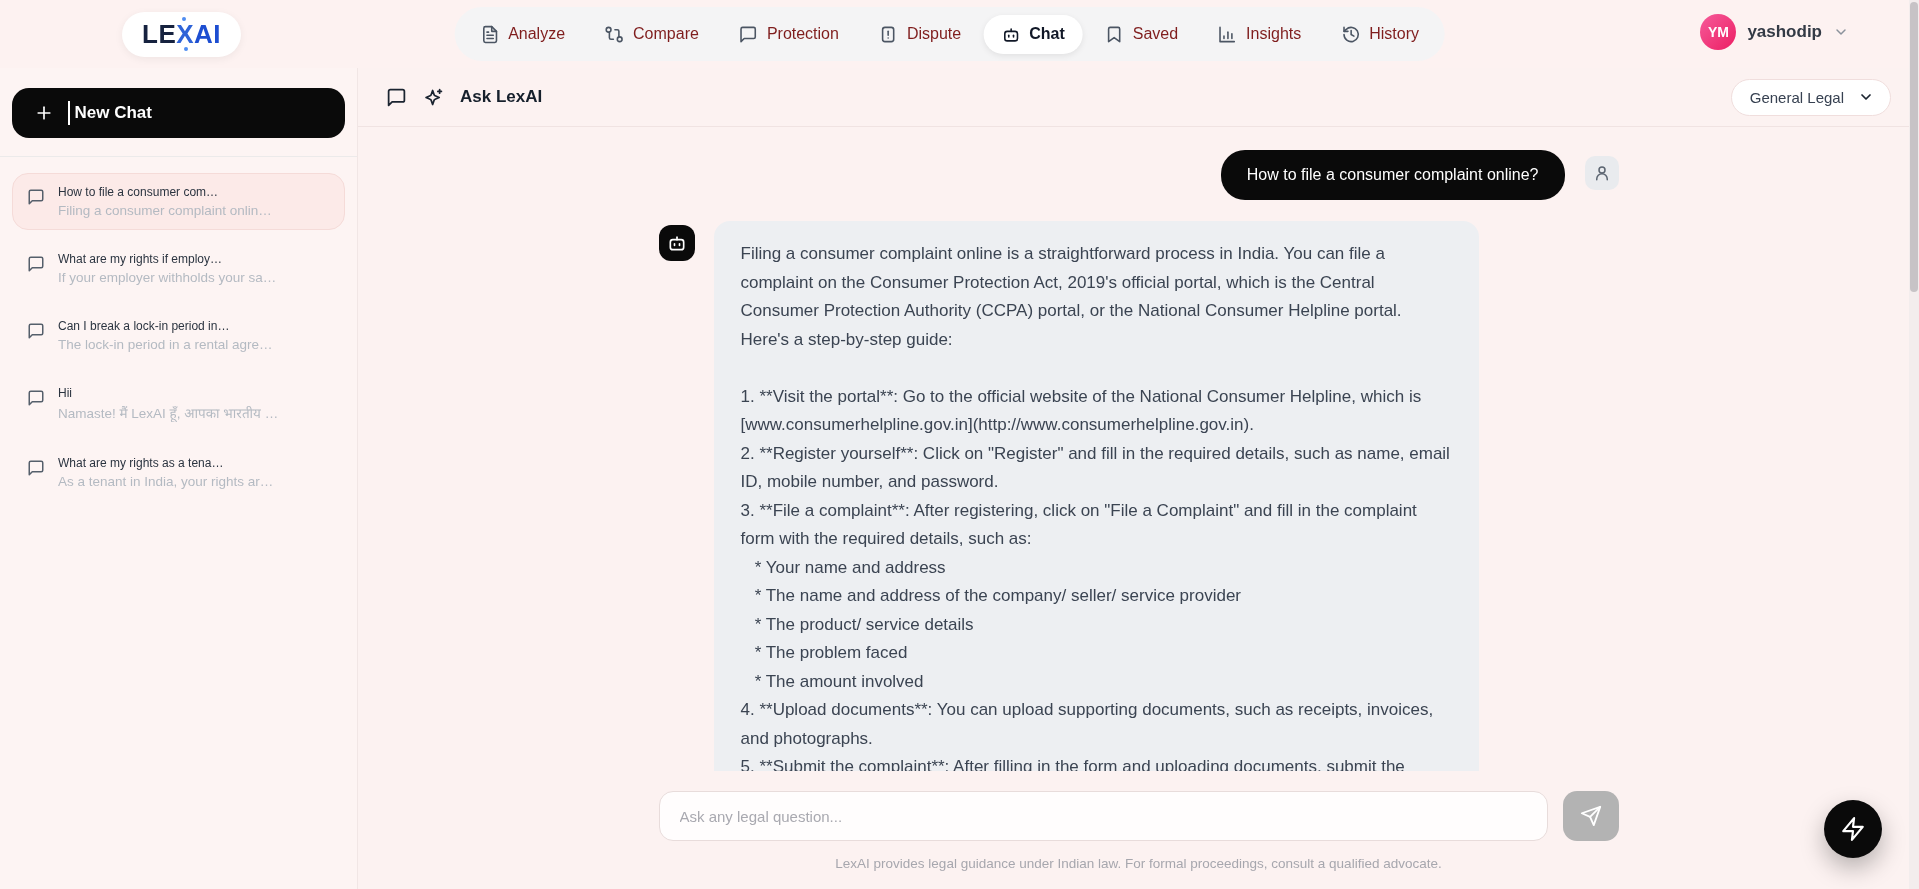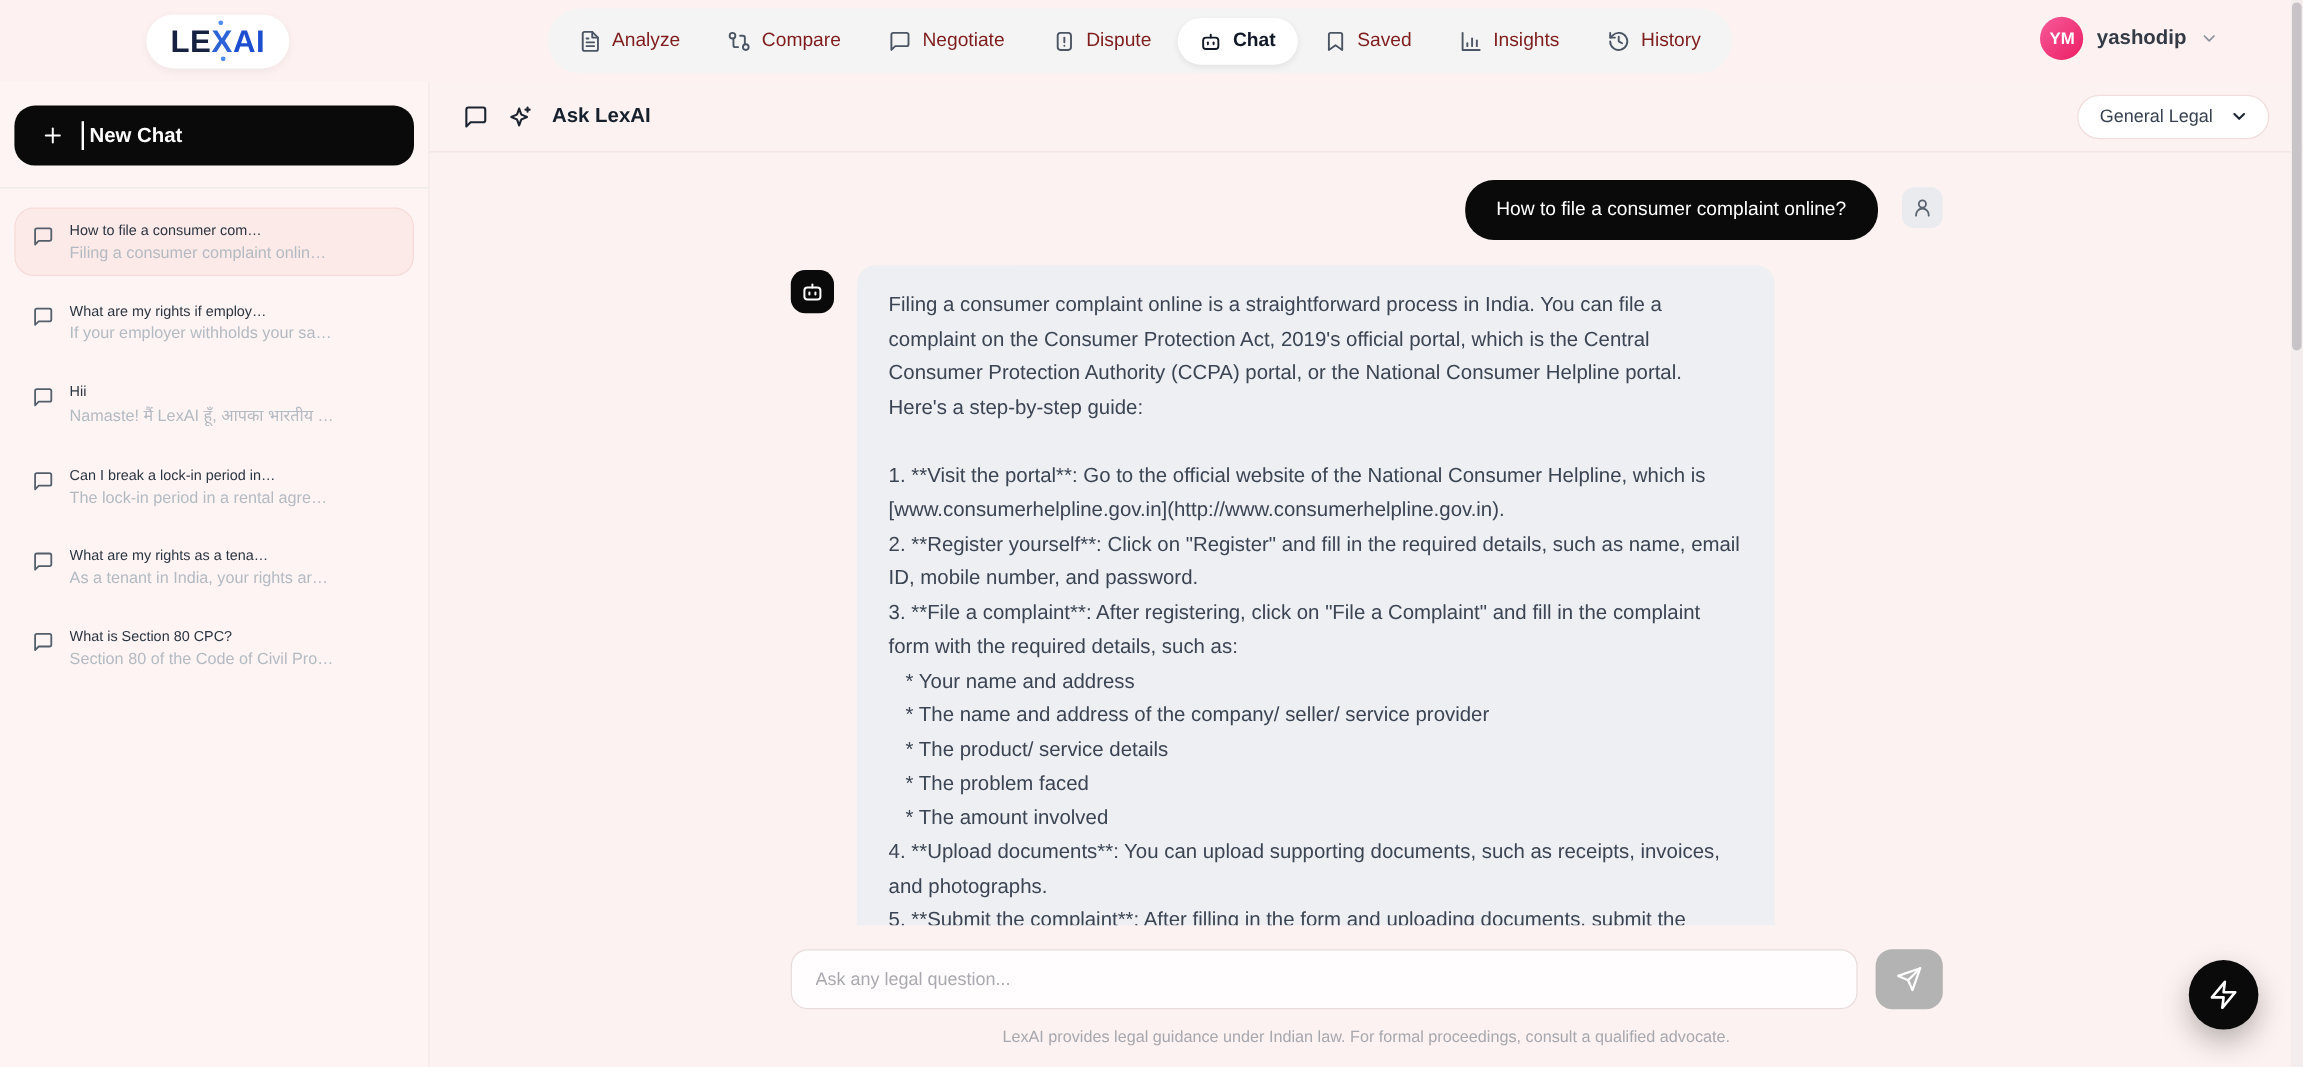--- a/index.html
+++ b/index.html
@@ -182,21 +182,21 @@
           </svg>
         </span>
       <span>Compare</span>
     </button>
     <button class="tab">
       <span>
           <svg width="19" height="19" viewBox="0 0 24 24" fill="none" stroke-width="2" stroke-linecap="round" stroke-linejoin="round">
             <path d="M21 15a2 2 0 0 1-2 2H7l-4 4V5a2 2 0 0 1 2-2h14a2 2 0 0 1 2 2z"></path>
           </svg>
         </span>
-      <span>Negotiate</span>
+      <span>Protection</span>
     </button>
     <button class="tab">
       <span>
           <svg width="19" height="19" viewBox="0 0 24 24" fill="none" stroke-width="2" stroke-linecap="round" stroke-linejoin="round">
             <rect x="5" y="3" width="14" height="18" rx="3"></rect>
             <path d="M12 8v5"></path>
             <path d="M12 16.5h.01"></path>
           </svg>
         </span>
       <span>Dispute</span>
@@ -292,55 +292,44 @@
           <div class="chat-item-sub">If your employer withholds your sa…</div>
         </div>
       </div>
       <div class="chat-item">
         <span class="ci-icon">
             <svg width="18" height="18" viewBox="0 0 24 24" fill="none" stroke="#555f6b" stroke-width="2" stroke-linecap="round" stroke-linejoin="round">
               <path d="M21 15a2 2 0 0 1-2 2H7l-4 4V5a2 2 0 0 1 2-2h14a2 2 0 0 1 2 2z"></path>
             </svg>
           </span>
         <div>
-          <div class="chat-item-title">Hii</div>
-          <div class="chat-item-sub">Namaste! मैं LexAI हूँ, आपका भारतीय …</div>
+          <div class="chat-item-title">Can I break a lock-in period in…</div>
+          <div class="chat-item-sub">The lock-in period in a rental agre…</div>
         </div>
       </div>
       <div class="chat-item">
         <span class="ci-icon">
             <svg width="18" height="18" viewBox="0 0 24 24" fill="none" stroke="#555f6b" stroke-width="2" stroke-linecap="round" stroke-linejoin="round">
               <path d="M21 15a2 2 0 0 1-2 2H7l-4 4V5a2 2 0 0 1 2-2h14a2 2 0 0 1 2 2z"></path>
             </svg>
           </span>
         <div>
-          <div class="chat-item-title">Can I break a lock-in period in…</div>
-          <div class="chat-item-sub">The lock-in period in a rental agre…</div>
+          <div class="chat-item-title">Hii</div>
+          <div class="chat-item-sub">Namaste! मैं LexAI हूँ, आपका भारतीय …</div>
         </div>
       </div>
       <div class="chat-item">
         <span class="ci-icon">
             <svg width="18" height="18" viewBox="0 0 24 24" fill="none" stroke="#555f6b" stroke-width="2" stroke-linecap="round" stroke-linejoin="round">
               <path d="M21 15a2 2 0 0 1-2 2H7l-4 4V5a2 2 0 0 1 2-2h14a2 2 0 0 1 2 2z"></path>
             </svg>
           </span>
         <div>
           <div class="chat-item-title">What are my rights as a tena…</div>
           <div class="chat-item-sub">As a tenant in India, your rights ar…</div>
-        </div>
-      </div>
-      <div class="chat-item">
-        <span class="ci-icon">
-            <svg width="18" height="18" viewBox="0 0 24 24" fill="none" stroke="#555f6b" stroke-width="2" stroke-linecap="round" stroke-linejoin="round">
-              <path d="M21 15a2 2 0 0 1-2 2H7l-4 4V5a2 2 0 0 1 2-2h14a2 2 0 0 1 2 2z"></path>
-            </svg>
-          </span>
-        <div>
-          <div class="chat-item-title">What is Section 80 CPC?</div>
-          <div class="chat-item-sub">Section 80 of the Code of Civil Pro…</div>
         </div>
       </div>
     </div>
   </aside>
 
   <main class="main">
     <div class="chat-header">
       <div class="chat-header-left">
         <span>
             <svg width="21" height="21" viewBox="0 0 24 24" fill="none" stroke="#1b2430" stroke-width="2" stroke-linecap="round" stroke-linejoin="round">

